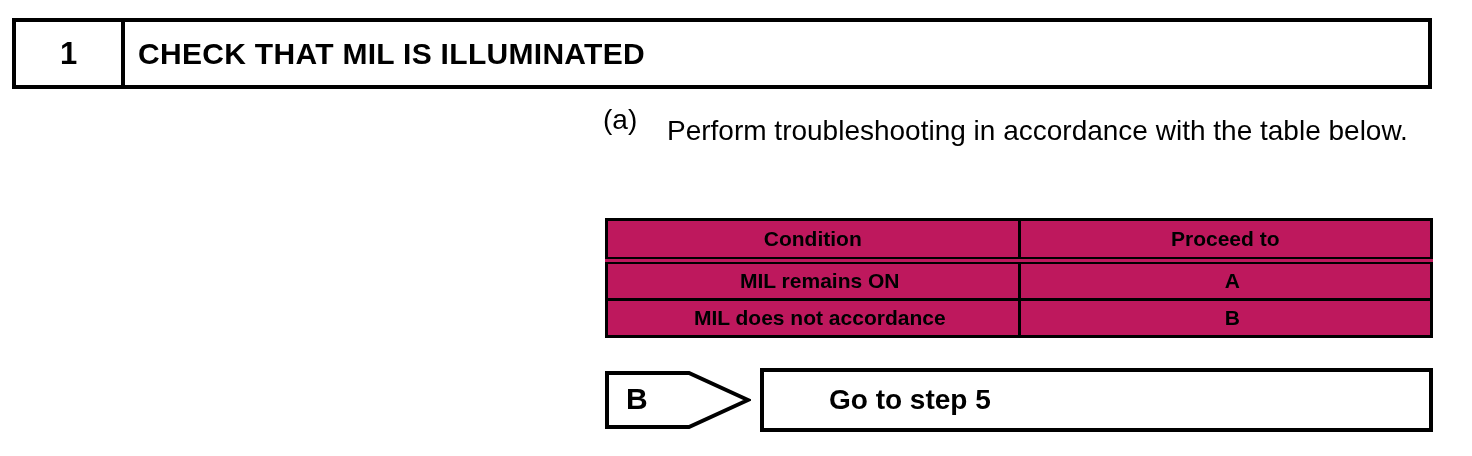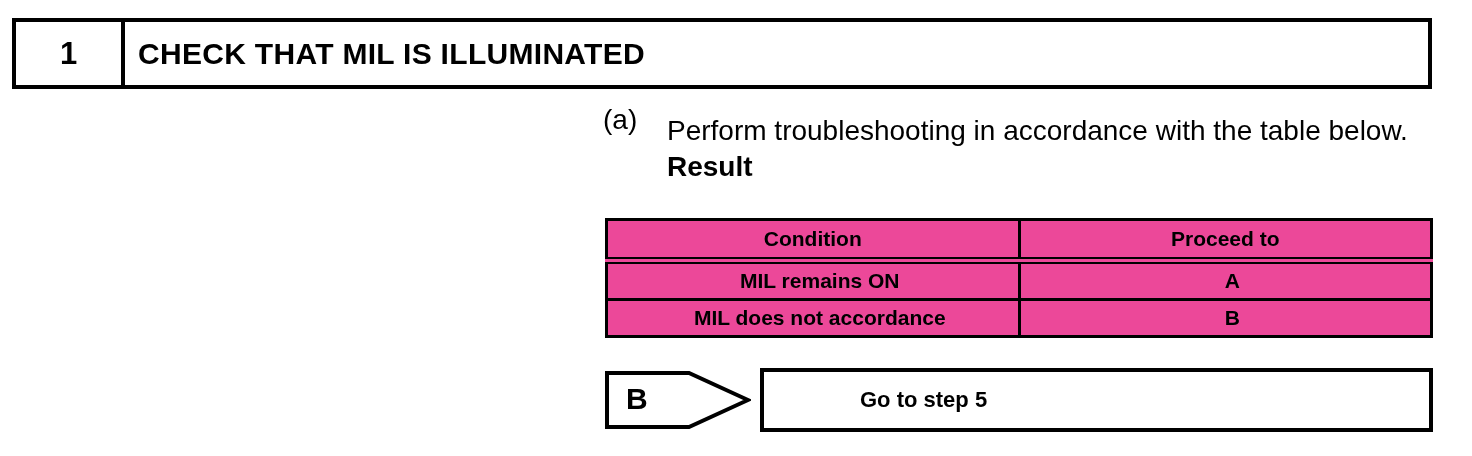--- a/index.html
+++ b/index.html
@@ -50,21 +50,21 @@
   .inst-label { width: 64px; flex: 0 0 64px; }
   .inst-text  { width: 748px; margin-top: 11px; }
   .result-label { font-weight: bold; }
 
   
   .result-table {
     position: absolute;
     left: 605px; top: 218px;
     width: 828px;
     border-collapse: collapse;
-    background: #ec4899;
+    background: #be185d;
   }
   .result-table th, .result-table td {
     border: 3px solid #000;
     font-weight: bold;
     text-align: center;
     padding: 0;
     font-family: "Liberation Sans", sans-serif;
   }
   .result-table th {
     font-size: 21px;
@@ -92,42 +92,41 @@
     transform: translateY(-52%);
     font-weight: bold; font-size: 30px;
   }
   .goto-box {
     position: absolute;
     left: 760px; top: 368px;
     width: 673px; height: 64px;
     border: 4px solid #000;
     box-sizing: border-box;
     display: flex; align-items: center;
-    padding-left: 96px;
-    font-weight: bold; font-size: 22px;
+    padding-left: 65px;
+    font-weight: bold; font-size: 28px;
     background: #fff;
   }
 </style>
 </head>
 <body>
 
 <div class="page">
 
   <div class="step-header">
     <div class="step-number-cell">
       <span>1</span>
     </div>
     <div class="step-title">CHECK THAT MIL IS ILLUMINATED</div>
   </div>
 
   <div class="instruction">
     <div class="inst-label">(a)</div>
     <div class="inst-body">
       <div class="inst-text">Perform troubleshooting in accordance with the table below.</div>
-      <div class="result-label">Result</div>
     </div>
   </div>
 
   <table class="result-table">
     <thead>
       <tr>
         <th class="col-condition">Condition</th>
         <th class="col-proceed">Proceed to</th>
       </tr>
     </thead>

